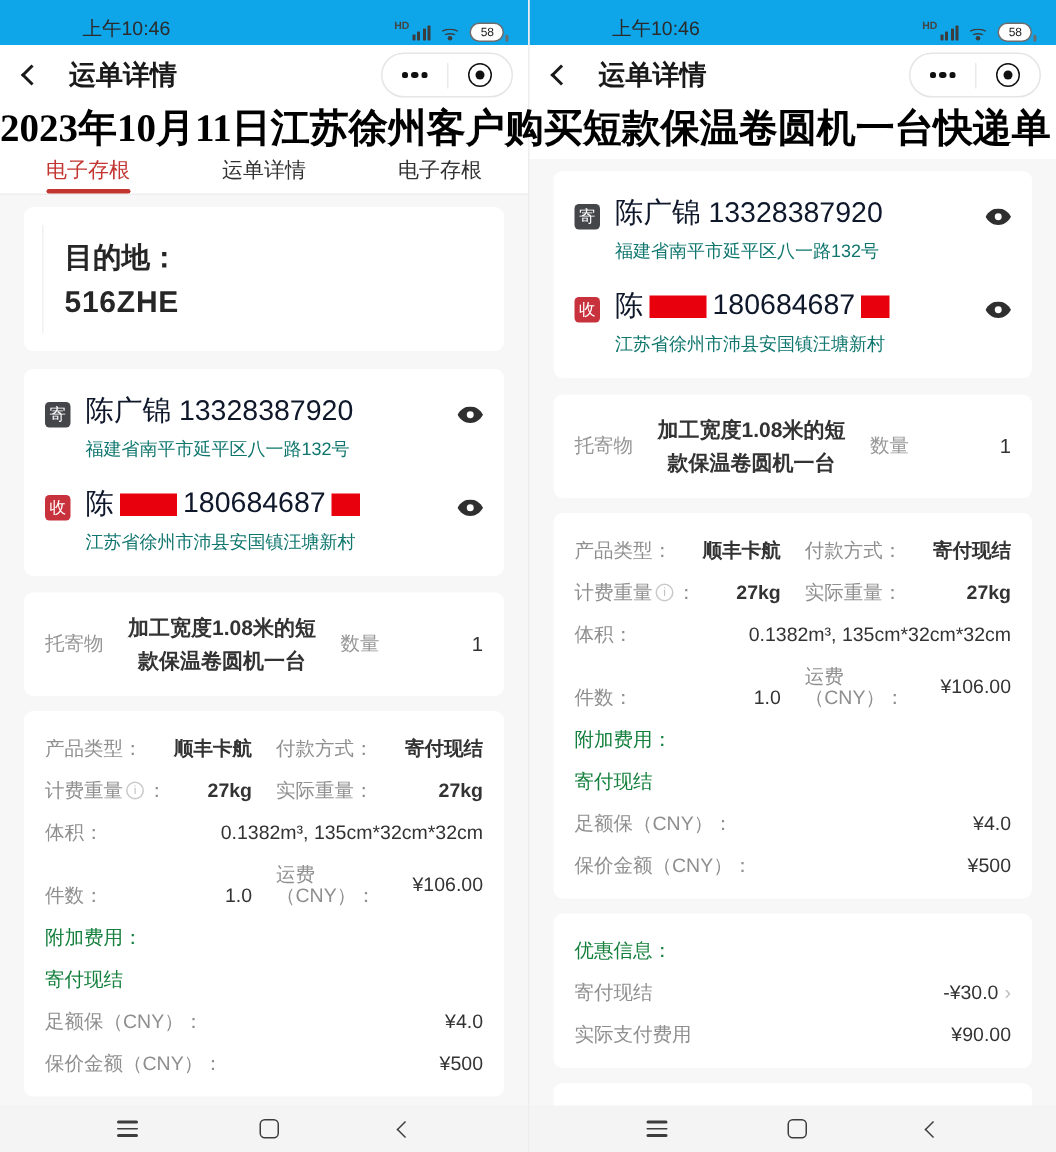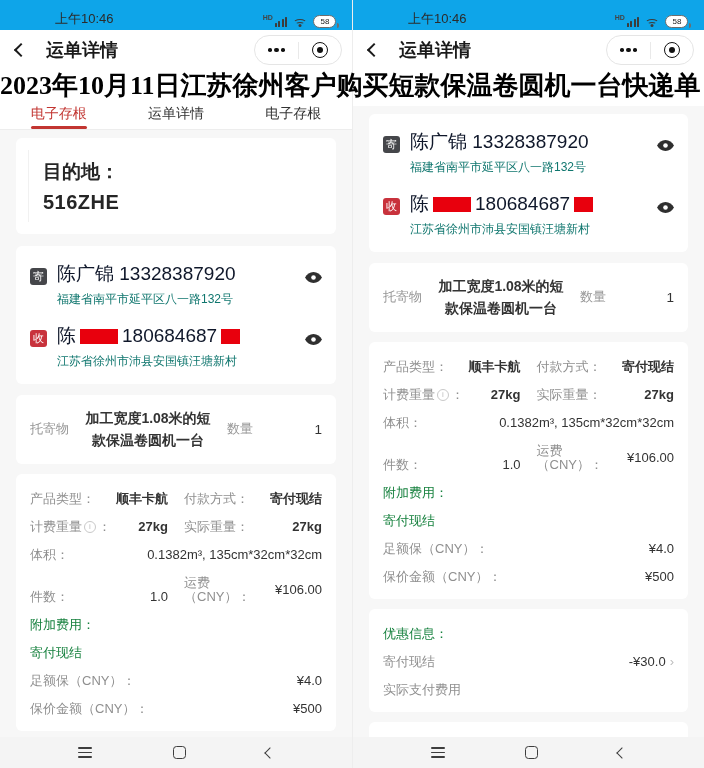--- a/index.html
+++ b/index.html
@@ -417,20 +417,21 @@
       <div class="drow">
           <span class="only">优惠信息：</span>
         </div>
       <div class="drow">
         <span class="lbl">寄付现结</span>
         <span class="val plain">-¥30.0</span>
         <span class="chev">›</span>
       </div>
       <div class="drow">
           <span class="lbl">实际支付费用</span>
+          <span class="val plain">¥90.00</span>
         </div>
     </div>
 
     <div class="card card-rows">
       <div class="drow">
           <span class="only">备注：无</span>
         </div>
       <div class="drow">
           <span class="lbl">收件员：</span>
           <span class="val plain">40930905</span>

